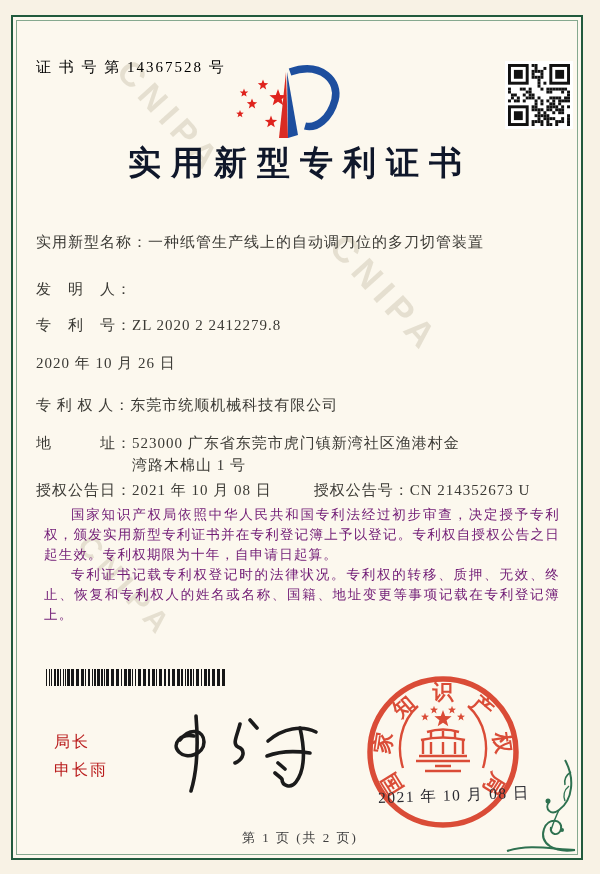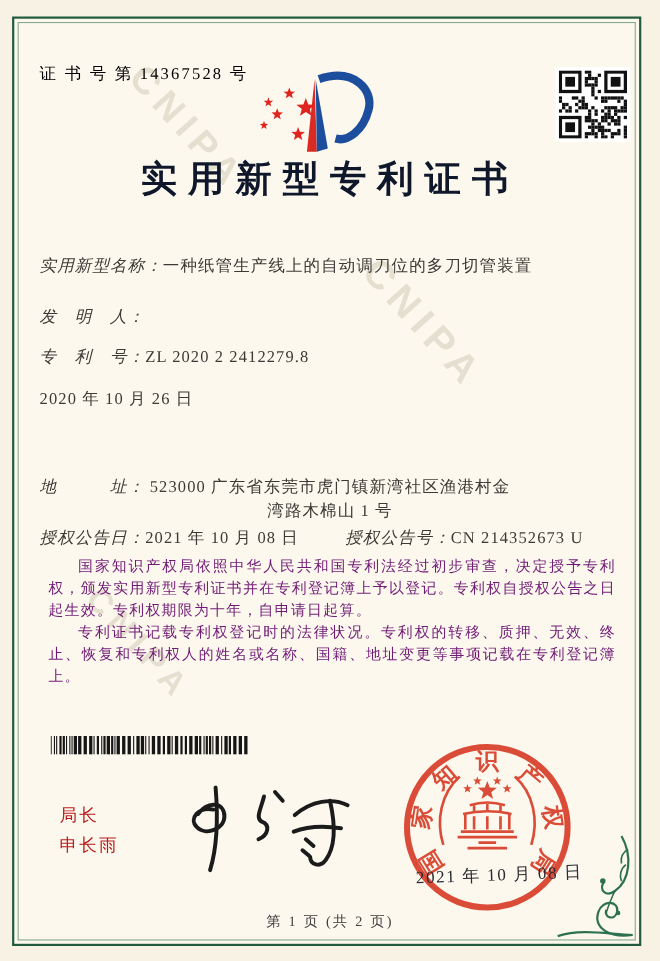--- a/index.html
+++ b/index.html
@@ -26,21 +26,21 @@
   .cert-no { position:absolute; left:36px; top:58px; font-size:15px; letter-spacing:2px; color:#000000; }
 
   .logo { position:absolute; left:230px; top:52px; width:125px; height:102px; }
   .qr   { position:absolute; left:505px; top:61px; width:68px; height:68px; background:#fff; padding:3px; }
 
   .title { position:absolute; left:0; top:141px; width:100%; text-align:center;
            font-size:33px; font-weight:bold; letter-spacing:10px; color:#0f172a; }
 
   .field { position:absolute; left:36px; right:38px; display:flex; font-size:15px;
            line-height:22px; letter-spacing:1px; color:#3b3a35; }
-  .field .lab { flex:none; white-space:pre;font-style:italic; }
+  .field .lab { flex:none; white-space:pre; }
   .field .val { flex:1; }
 
   .paras { position:absolute; left:44px; right:40px; top:505px; font-size:13.5px;
            line-height:20px; letter-spacing:1.2px; color:#701a75; text-align:justify; }
   .paras p { text-indent:2em; }
 
   .barcode { position:absolute; left:46px; top:669px; width:182px; height:17px; }
 
   .signer { position:absolute; left:54px; top:728px;
             font-family:"Liberation Sans","DejaVu Sans",sans-serif;
@@ -356,21 +356,25 @@
     <div class="field" style="top:278px">
       <span class="lab">发　明　人：</span>
     </div>
     <div class="field" style="top:314px">
       <span class="lab">专　利　号：</span>
       <span class="val">ZL 2020 2 2412279.8</span>
     </div>
     <div class="field" style="top:352px">
       <span class="val">2020 年 10 月 26 日</span>
     </div>
-    <div class="field" style="top:432px; right:132px;text-align:center;">
+    <div class="field" style="top:394px">
+      <span class="lab">专 利 权 人：</span>
+      <span class="val">东莞市统顺机械科技有限公司</span>
+    </div>
+    <div class="field" style="top:432px; right:132px;">
       <span class="lab">地　　　址：</span>
       <span class="val">523000 广东省东莞市虎门镇新湾社区渔港村金湾路木棉山 1 号</span>
     </div>
     <div class="field" style="top:479px">
       <span class="lab">授权公告日：</span>
       <span class="val" style="flex:none; margin-right:42px;">2021 年 10 月 08 日</span>
       <span class="lab">授权公告号：</span>
       <span class="val">CN 214352673 U</span>
     </div>
 

